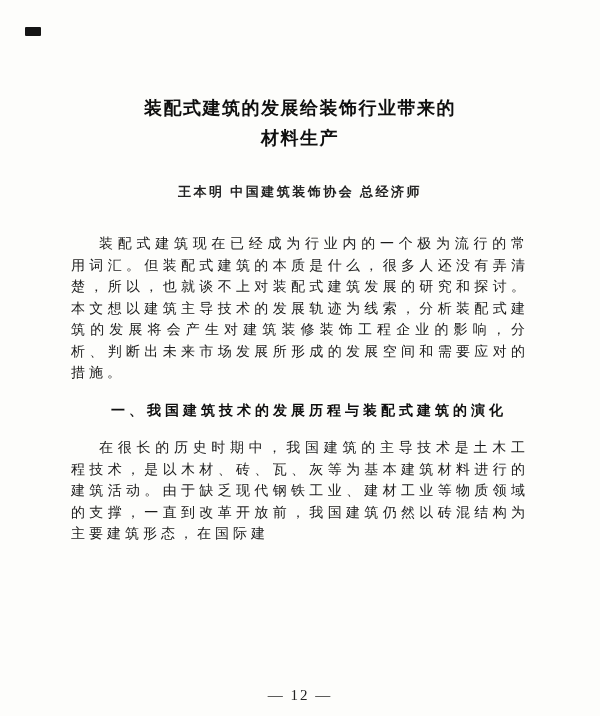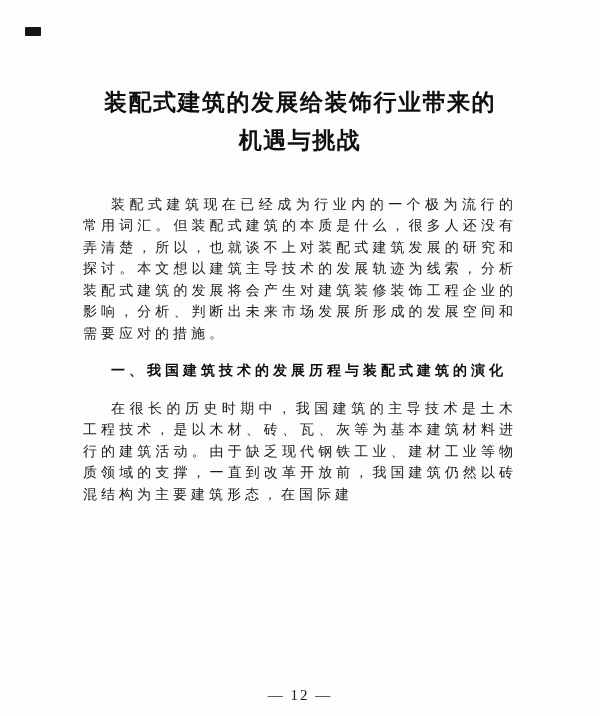--- a/index.html
+++ b/index.html
@@ -30,24 +30,24 @@
     border-radius: 1px;
   }
   .content {
     position: absolute;
     left: 67px;
     top: 86px;
     width: 466px;
     color: #1c1c1c;
   }
   .title {
-    margin: 0;
-    font-family: Liberation Mono, monospace;
+    margin: 8px;
+    font-family: Liberation Sans, sans-serif;
     font-weight: bold;
-    font-size: 23px;
+    font-size: 18px;
     line-height: 1.65;
     text-align: center;
     letter-spacing: 1.5px;
     color: #0f0f0f;
   }
   .byline {
     margin-top: 30px;
     text-align: center;
     font-size: 13px;
     font-weight: bold;
@@ -56,21 +56,21 @@
   }
   .body-text {
     margin-top: 32px;
     font-size: 14px;
     line-height: 21.5px;
     letter-spacing: 4px;
     text-align: justify;
     color: #1a1a1a;
   }
   p.para {
-    margin: 16px;
+    margin: 4px;
     text-indent: 2em;
   }
   p.section-heading {
     margin: 16px;
     text-indent: 2em;
     font-family: "Liberation Sans", sans-serif;
     font-weight: bold;
     color: #0f0f0f;
   }
   p.subsection-heading {
@@ -92,23 +92,24 @@
 <body>
 
 <div class="page">
 
   <div class="scan-mark"></div>
 
   <div class="content">
 
     <h1 class="title">
       <span>装配式建筑的发展给装饰行业带来的</span><br>
-      <span>机遇与挑战</span>
+      <span>材料生产</span>
     </h1>
 
+    <div class="byline">王本明  中国建筑装饰协会  总经济师</div>
 
     <div class="body-text">
 
       <p class="para">装配式建筑现在已经成为行业内的一个极为流行的常用词汇。但装配式建筑的本质是什么，很多人还没有弄清楚，所以，也就谈不上对装配式建筑发展的研究和探讨。本文想以建筑主导技术的发展轨迹为线索，分析装配式建筑的发展将会产生对建筑装修装饰工程企业的影响，分析、判断出未来市场发展所形成的发展空间和需要应对的措施。</p>
 
       <p class="section-heading">一、我国建筑技术的发展历程与装配式建筑的演化</p>
 
 
 
       <p class="para">在很长的历史时期中，我国建筑的主导技术是土木工程技术，是以木材、砖、瓦、灰等为基本建筑材料进行的建筑活动。由于缺乏现代钢铁工业、建材工业等物质领域的支撑，一直到改革开放前，我国建筑仍然以砖混结构为主要建筑形态，在国际建</p>

